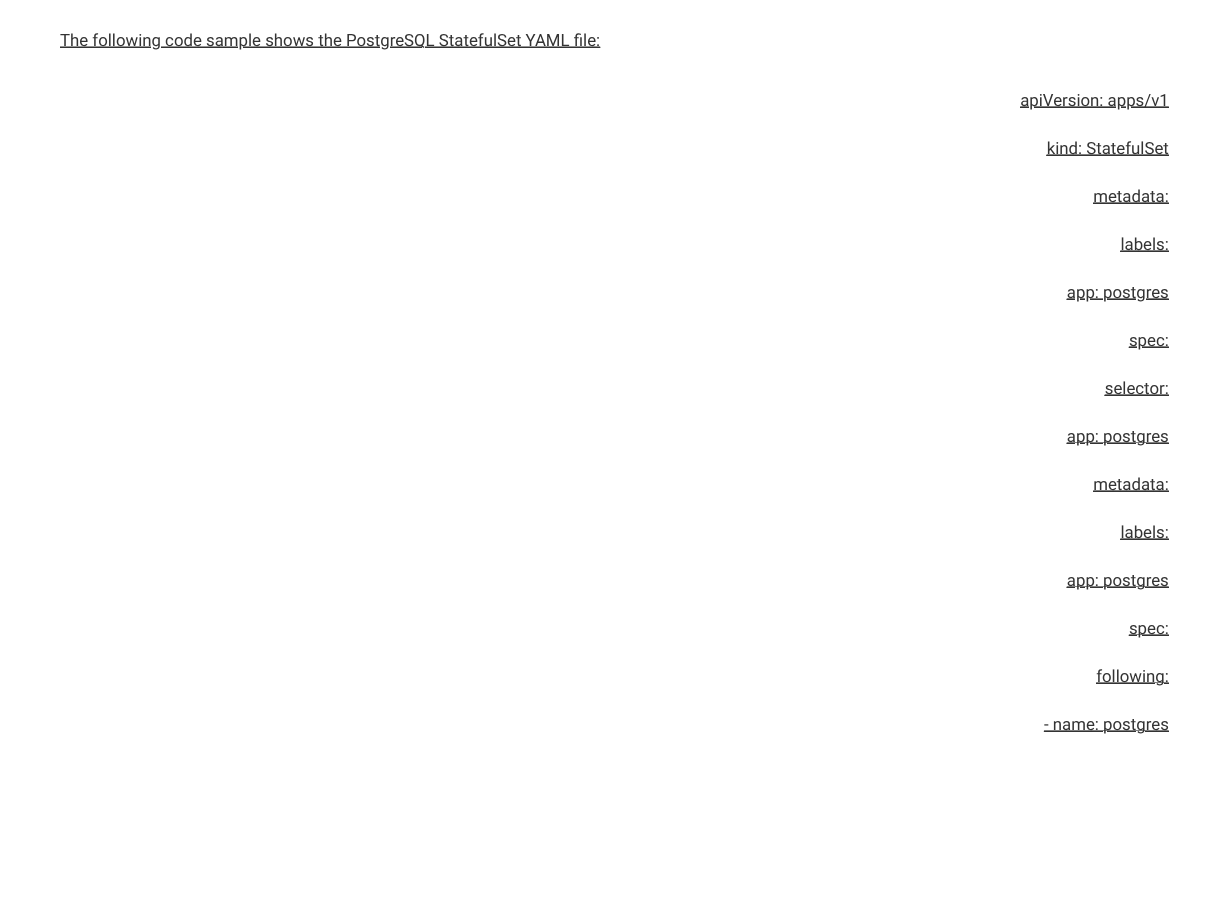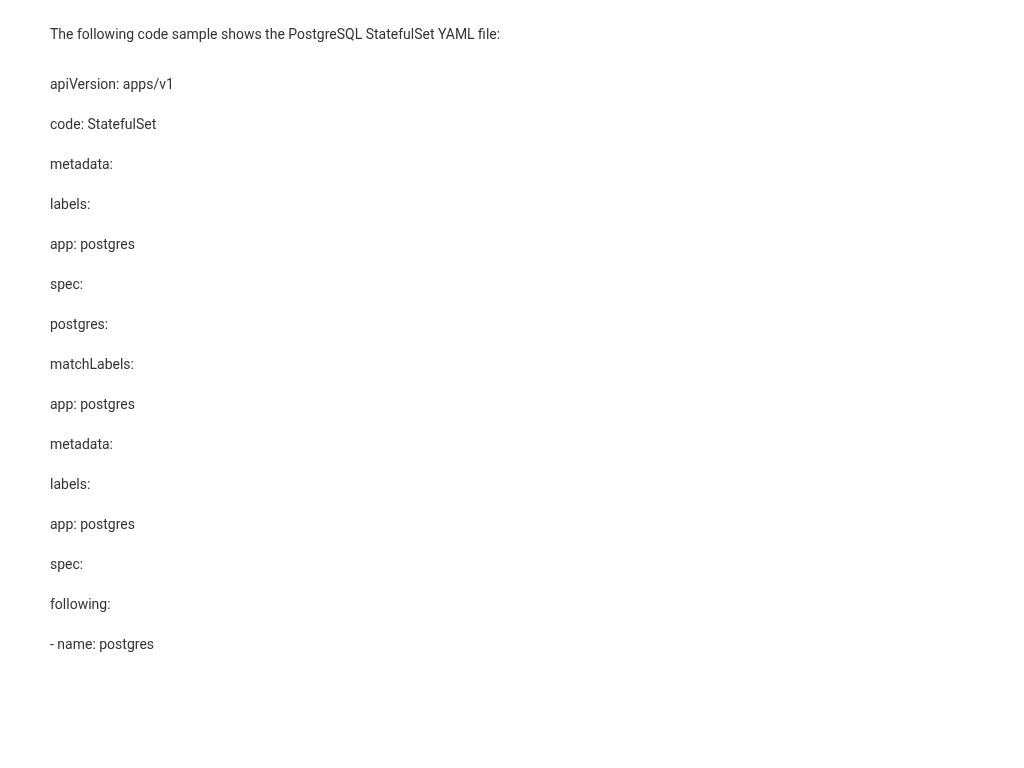--- a/index.html
+++ b/index.html
@@ -1,18 +1,19 @@
 <!DOCTYPE html>
 <html><head>
   <meta charset="utf-8">
   <style>
     * {
       margin: 0;
       padding: 0;
       box-sizing: border-box;
+      text-decoration: underline;
     }
     body {
       font-family: -apple-system, BlinkMacSystemFont, "Segoe UI", Roboto, Helvetica, Arial, sans-serif;
       font-size: 14px;
       color: #333333;
       background: #ffffff;
       padding: 24px 50px;
       width: 1024px;
       line-height: 1.43;
     }
@@ -20,36 +21,36 @@
       margin-bottom: 10px;
       color: #333333;
     }
     .code-block {
       color: #333333;
       white-space: pre-wrap;
       word-wrap: break-word;
     }
     .code-line {
       display: block;
+      text-align: right;
     }
   </style>
 </head>
 <body>
 
 <p class="intro-text">The following code sample shows the PostgreSQL StatefulSet YAML file:</p>
 
 <div class="code-block">
 <span class="code-line">apiVersion: apps/v1</span>
-<span class="code-line">code: StatefulSet</span>
+<span class="code-line">kind: StatefulSet</span>
 <span class="code-line">metadata:</span>
 <span class="code-line">labels:</span>
 <span class="code-line">app: postgres</span>
 <span class="code-line">spec:</span>
-<span class="code-line">postgres:</span>
-<span class="code-line">matchLabels:</span>
+<span class="code-line">selector:</span>
 <span class="code-line">app: postgres</span>
 <span class="code-line">metadata:</span>
 <span class="code-line">labels:</span>
 <span class="code-line">app: postgres</span>
 <span class="code-line">spec:</span>
 <span class="code-line">following:</span>
 <span class="code-line">- name: postgres</span>
 
 
 

